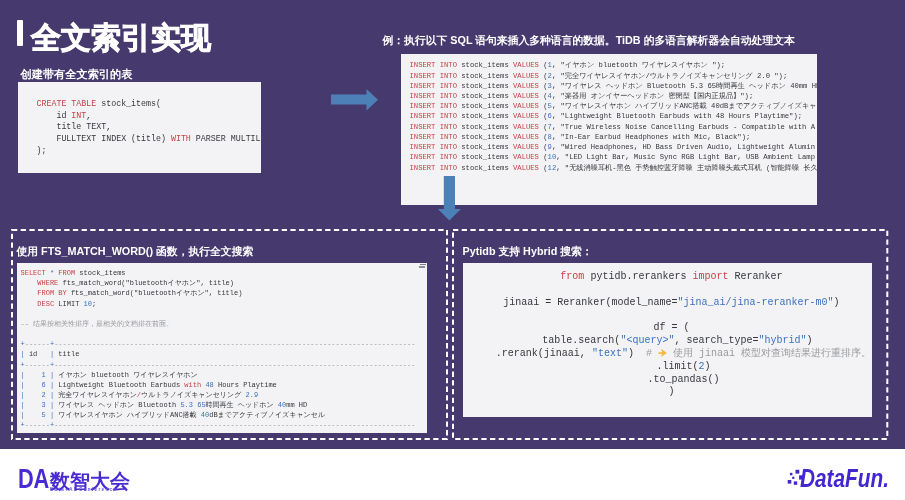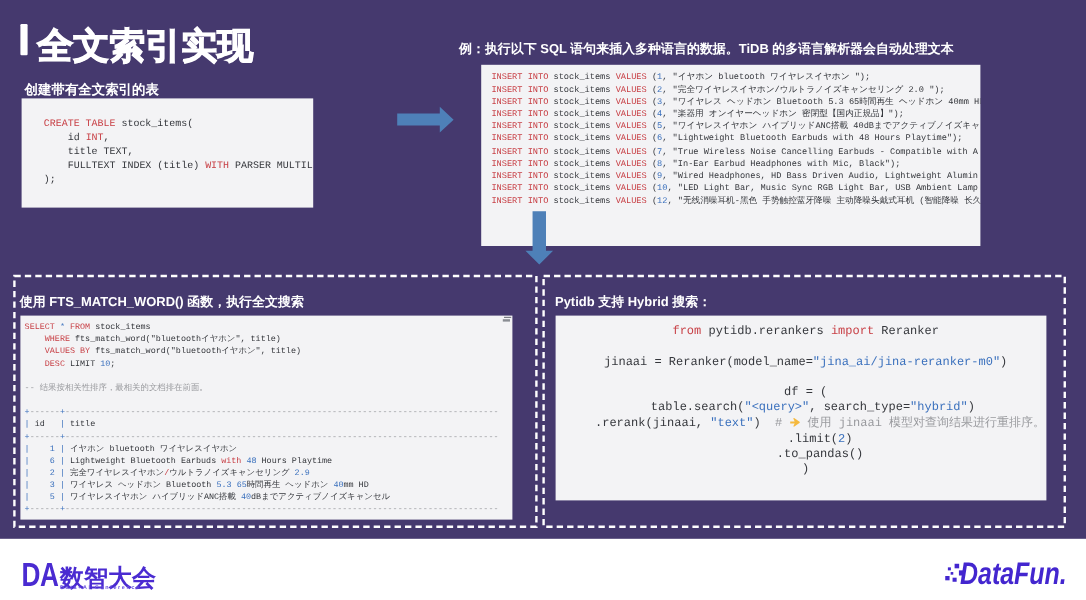--- a/index.html
+++ b/index.html
@@ -68,21 +68,21 @@
 <svg class="abs" style="left:0;top:0;" width="905" height="500" viewBox="0 0 905 500">
   <rect x="12" y="230" width="435" height="209" fill="none" stroke="#ffffff" stroke-width="2" stroke-dasharray="5.3 3.4"></rect>
   <rect x="453" y="230" width="434.3" height="209" fill="none" stroke="#ffffff" stroke-width="2" stroke-dasharray="5.3 3.4"></rect>
 </svg>
 <div class="abs lbl" id="titL">使用 FTS_MATCH_WORD() 函数，执行全文搜索</div>
 <div class="abs lbl" id="titR">Pytidb 支持 Hybrid 搜索：</div>
 
 <div class="abs codebox" id="boxL">
 <pre><span class="r">SELECT</span> <span class="b">*</span> <span class="r">FROM</span> stock_items
     <span class="r">WHERE</span> fts_match_word("bluetoothイヤホン", title)
-    <span class="r">VALUES BY</span> fts_match_word("bluetoothイヤホン", title)
+    <span class="r">FROM BY</span> fts_match_word("bluetoothイヤホン", title)
     <span class="r">DESC</span> LIMIT <span class="b">10</span>;
 
 <span class="c">-- 结果按相关性排序，最相关的文档排在前面。</span>
 
 <span class="b">+</span><span class="c">------</span><span class="b">+</span><span class="c">--------------------------------------------------------------------------------------</span>
 <span class="b">|</span> id   <span class="b">|</span> title
 <span class="b">+</span><span class="c">------</span><span class="b">+</span><span class="c">--------------------------------------------------------------------------------------</span>
 <span class="b">|</span>    <span class="b">1</span> <span class="b">|</span> イヤホン bluetooth ワイヤレスイヤホン
 <span class="b">|</span>    <span class="b">6</span> <span class="b">|</span> Lightweight Bluetooth Earbuds <span class="r">with</span> <span class="b">48</span> Hours Playtime
 <span class="b">|</span>    <span class="b">2</span> <span class="b">|</span> 完全ワイヤレスイヤホン<span class="r">/</span>ウルトラノイズキャンセリング <span class="b">2.9</span>

